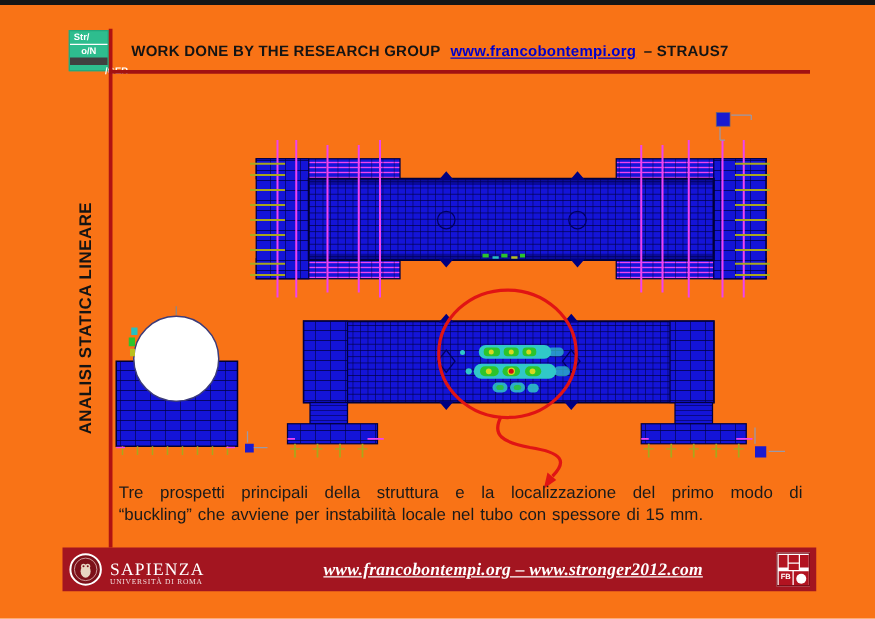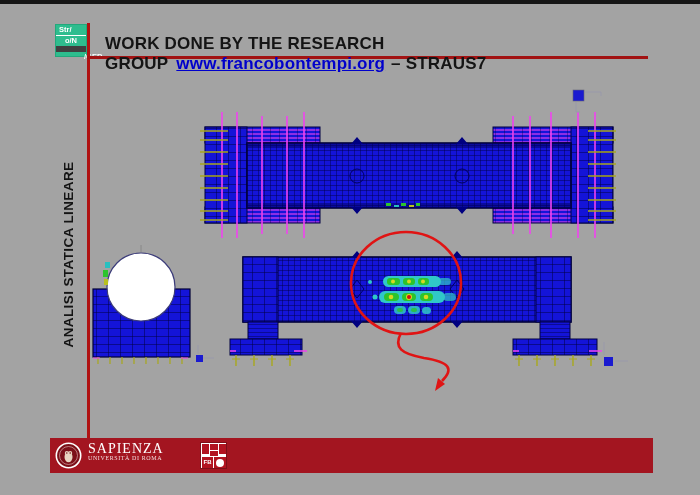--- a/index.html
+++ b/index.html
@@ -1,38 +1,38 @@
 <!DOCTYPE html>
 <html><head>
 <meta charset="utf-8">
 <style>
   * { margin:0; padding:0; box-sizing:border-box; }
   html,body { background:#fff; }
   .slide {
-    position:relative; width:700px; height:495px; background:#a3a3a3;
+    position:relative; width:700px; height:495px; background:#f97316;
     font-family:"Liberation Sans", sans-serif; overflow:hidden;
   }
   .top-black-bar { position:absolute; left:0; top:0; width:700px; height:4px; background:#161616; }
 
   
   .badge {
     position:absolute; left:55px; top:24px; width:32px; height:33px;
     background:#2ebd8e; color:#ffffff; font-size:7.5px; font-weight:bold;
     text-align:center; line-height:10px; border:1px solid #23a87c;
   }
   .badge .r1 { border-bottom:1px solid #ffffff; text-align:left; padding-left:3px; }
   .badge .r2 { border-bottom:6px solid #404040; }
   .badge .r3 { text-align:left; padding-right:2px;padding-left:28px; }
 
   .red-vline { position:absolute; left:87px; top:23px; width:3px; height:415px; background:#b01212; }
   .red-hline { position:absolute; left:87px; top:56px; width:561px; height:3px; background:#a21212; }
 
   .header-line {
     position:absolute; left:105px; top:34px; width:560px;
-    font-size:17px; font-weight:bold; color:#141414; letter-spacing:0.2px;
+    font-size:12px; font-weight:bold; color:#141414; letter-spacing:0.2px;
   }
   .header-line a { color:#0000cc; text-decoration:underline; margin:0 6px 0 8px; }
 
   .page-title {
     position:absolute; left:95px; top:65px; font-size:13px; font-weight:bold; color:#141414;
     letter-spacing:0.3px;
   }
 
   .side-label {
     position:absolute; left:-52px; top:247px; width:240px; text-align:center;
@@ -46,21 +46,21 @@
     position:absolute; left:95px; top:385px; width:547px;
     font-size:13.5px; color:#1a1a1a; line-height:17.5px; word-spacing:1px;
   }
   .caption .j { text-align:justify; text-align-last:justify; }
 
   
   .footer-bar {
     position:absolute; left:50px; top:438px; width:603px; height:35px;
     background:#a31520; display:flex; align-items:center;
   }
-  .uni-block { display:flex; align-items:flex-start; width:150px; padding-left:5px; }
+  .uni-block { display:flex; align-items:flex-end; width:150px; padding-left:5px; }
   .uni-text { margin-left:6px; color:#ffffff; font-family:"Liberation Serif", serif; }
   .uni-name { font-size:14px; letter-spacing:1px; line-height:13px; }
   .uni-sub { font-size:6px; letter-spacing:0.6px; color:#f2dcdc; }
   .footer-link-wrap { flex:1; text-align:center; }
   .footer-link {
     color:#ffffff; font-family:"Liberation Serif", serif; font-style:italic; font-weight:bold;
     font-size:14px; text-decoration:underline; letter-spacing:0.2px;
   }
   .fbo { position:relative; width:27px; height:27px; background:#ffffff; margin-right:5px; border:1px solid #7d0f18; }
   .fbo div { position:absolute; background:#b21320; }
@@ -211,37 +211,44 @@
       </g>
     </g>
 
     <g>
       <ellipse cx="406" cy="283" rx="55" ry="51" fill="none" stroke="#e01414" stroke-width="2.6"></ellipse>
       <path d="M401 333 C393 348 402 354 424 358 C450 362 454 369 442 381" fill="none" stroke="#e01414" stroke-width="2.6"></path>
       <polygon points="435,391 445,384 438,378" fill="#e01414"></polygon>
     </g>
   </svg>
 
+  <div class="caption">
+    <div class="j">Tre prospetti principali della struttura e la localizzazione del primo modo di</div>
+    <div>“buckling” che avviene per instabilità locale nel tubo con spessore di 15 mm.</div>
+  </div>
 
   <div class="footer-bar">
     <div class="uni-block">
       <svg width="27" height="27" viewBox="0 0 27 27">
         <circle cx="13.5" cy="13.5" r="12.2" fill="#7c1019" stroke="#ffffff" stroke-width="1.6"></circle>
         <circle cx="13.5" cy="13.5" r="9" fill="none" stroke="#d9a9a9" stroke-width="0.7"></circle>
         <ellipse cx="13.5" cy="15" rx="4" ry="5.2" fill="#e8d5c2"></ellipse>
         <circle cx="11.8" cy="11" r="2" fill="#e8d5c2"></circle>
         <circle cx="15.2" cy="11" r="2" fill="#e8d5c2"></circle>
         <circle cx="11.8" cy="11" r="0.8" fill="#7c1019"></circle>
         <circle cx="15.2" cy="11" r="0.8" fill="#7c1019"></circle>
       </svg>
       <div class="uni-text">
         <div class="uni-name">SAPIENZA</div>
         <div class="uni-sub">UNIVERSITÀ DI ROMA</div>
       </div>
     </div>
+    <div class="footer-link-wrap">
+      <a href="#" class="footer-link">www.francobontempi.org – www.stronger2012.com</a>
+    </div>
     <div class="fbo">
       <div class="b1"></div>
         <div class="b2"></div>
         <div class="b3"></div>
         <div class="b4"></div>
       <div class="b5">FB</div>
       <div class="b6"></div>
     </div>
   </div>
 </div>

